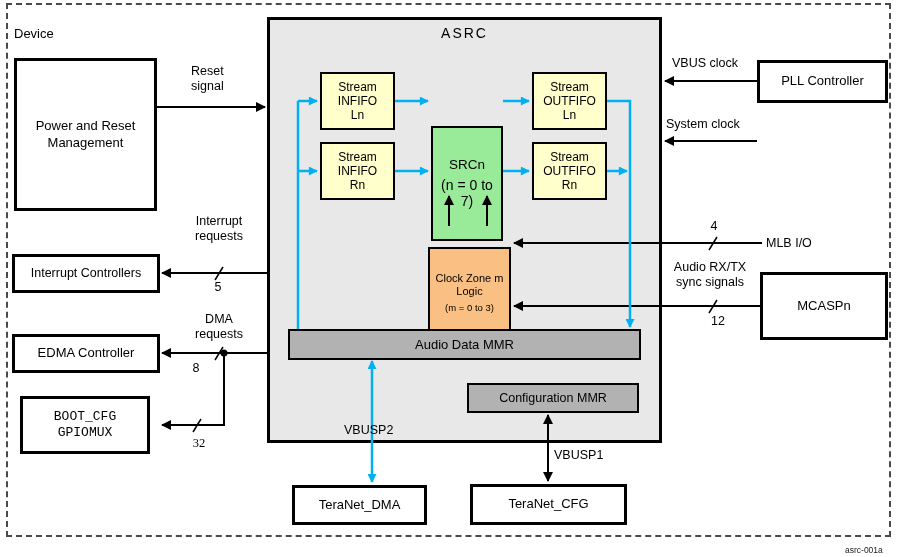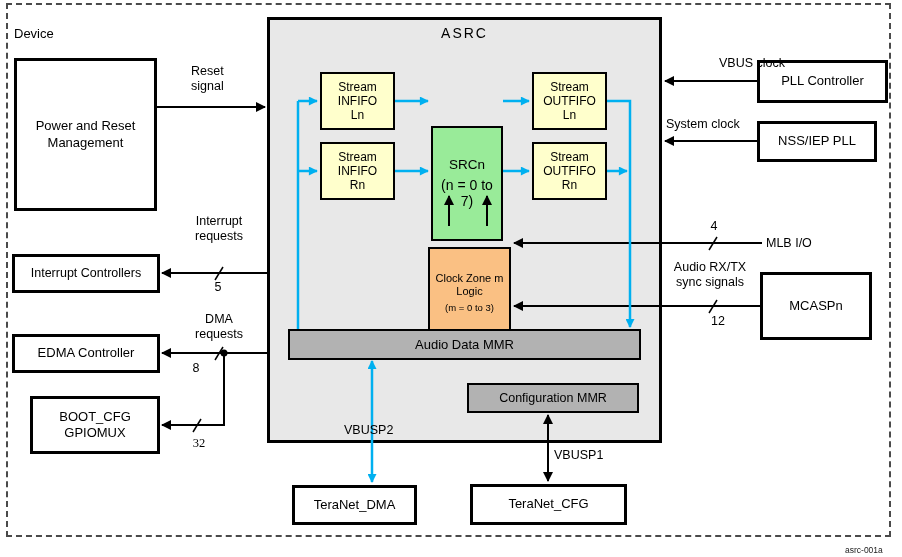--- a/index.html
+++ b/index.html
@@ -42,21 +42,21 @@
   <div class="abs" id="dashed-border"></div>
   <div class="abs lbl" style="left:14px;top:26px;font-size:13px;">Device</div>
 
   <div class="abs" id="asrc-box"></div>
   <div class="abs" id="asrc-title">ASRC</div>
 
   <div class="abs box" style="left:12px;top:254px;width:148px;height:39px;font-size:12.5px;">Interrupt Controllers</div>
   <div class="abs box pre" style="left:14px;top:58px;width:143px;height:153px;">Power and Reset
 Management</div>
   <div class="abs box" style="left:12px;top:334px;width:148px;height:39px;">EDMA Controller</div>
-  <div class="abs box pre" style="left:30px;top:396px;width:130px;height:58px;">BOOT_CFG
+  <div class="abs box pre" style="left:20px;top:396px;width:130px;height:58px;font-family:Liberation Mono, monospace;">BOOT_CFG
 GPIOMUX</div>
 
   <div class="abs inner yellow pre" style="left:320px;top:72px;width:75px;height:58px;">Stream
 INFIFO
 Ln</div>
   <div class="abs inner yellow pre" style="left:320px;top:142px;width:75px;height:58px;">Stream
 INFIFO
 Rn</div>
 
   <div class="abs inner green" style="left:431px;top:78px;width:72px;height:115px;margin-top:48px;">
@@ -74,24 +74,23 @@
   <div class="abs inner orange" style="left:428px;top:227px;width:83px;height:91px;">
     <div class="pre" style="font-size:11px;">Clock Zone m
 Logic</div>
     <div class="sub" style="font-size:9.5px;">(m = 0 to 3)</div>
   </div>
 
   <div class="abs mmr" style="left:467px;top:383px;width:172px;height:30px;font-size:12.5px;">Configuration MMR</div>
   <div class="abs mmr" style="left:288px;top:329px;width:353px;height:31px;">Audio Data MMR</div>
 
   <div class="abs box" style="left:757px;top:60px;width:131px;height:43px;">PLL Controller</div>
-  <div class="abs box" style="left:757px;top:121px;width:120px;height:41px;">NSS/IEP PLL</div>
-  <div class="abs box" style="left:760px;top:272px;width:112px;height:68px;">MCASPn</div>
+  <div class="abs box" style="left:760px;top:272px;width:128px;height:68px;">MCASPn</div>
 
-  <div class="abs box" style="left:292px;top:485px;width:125px;height:40px;">TeraNet_DMA</div>
+  <div class="abs box" style="left:292px;top:485px;width:135px;height:40px;">TeraNet_DMA</div>
   <div class="abs box" style="left:470px;top:484px;width:157px;height:41px;">TeraNet_CFG</div>
 
   <svg class="overlay" width="902" height="557" viewBox="0 0 902 557">
     <defs>
       <marker id="ab" viewBox="0 0 10 10" refX="9" refY="5" markerWidth="11" markerHeight="10" orient="auto-start-reverse" markerUnits="userSpaceOnUse">
         <path d="M0,0 L10,5 L0,10 Z" class="mk-black"></path>
       </marker>
       <marker id="ac" viewBox="0 0 10 10" refX="9" refY="5" markerWidth="10" markerHeight="9" orient="auto-start-reverse" markerUnits="userSpaceOnUse">
         <path d="M0,0 L10,5 L0,10 Z" class="mk-cyan"></path>
       </marker>
@@ -131,21 +130,21 @@
   <div class="abs lbl pre" style="left:191px;top:64px;">Reset
 signal</div>
   <div class="abs lbl pre" style="left:186px;top:214px;width:66px;text-align:center;">Interrupt
 requests</div>
   <div class="abs num" style="left:210px;top:280px;width:16px;text-align:center;">5</div>
   <div class="abs lbl pre" style="left:188px;top:312px;width:62px;text-align:center;">DMA
 requests</div>
   <div class="abs num" style="left:188px;top:361px;width:16px;text-align:center;">8</div>
   <div class="abs num" style="left:187px;top:436px;width:24px;text-align:center;font-family:Liberation Serif, serif;">32</div>
 
-  <div class="abs lbl" style="left:672px;top:56px;margin-left:47px;">VBUS clock</div>
+  <div class="abs lbl" style="left:672px;top:56px;">VBUS clock</div>
   <div class="abs lbl" style="left:666px;top:117px;">System clock</div>
   <div class="abs num" style="left:706px;top:219px;width:16px;text-align:center;">4</div>
   <div class="abs lbl" style="left:766px;top:236px;">MLB I/O</div>
   <div class="abs lbl pre" style="left:664px;top:260px;width:92px;text-align:center;">Audio RX/TX
 sync signals</div>
   <div class="abs num" style="left:706px;top:314px;width:24px;text-align:center;">12</div>
 
   <div class="abs lbl" style="left:344px;top:423px;">VBUSP2</div>
   <div class="abs lbl" style="left:554px;top:423px;margin-top:25px;">VBUSP1</div>
 

